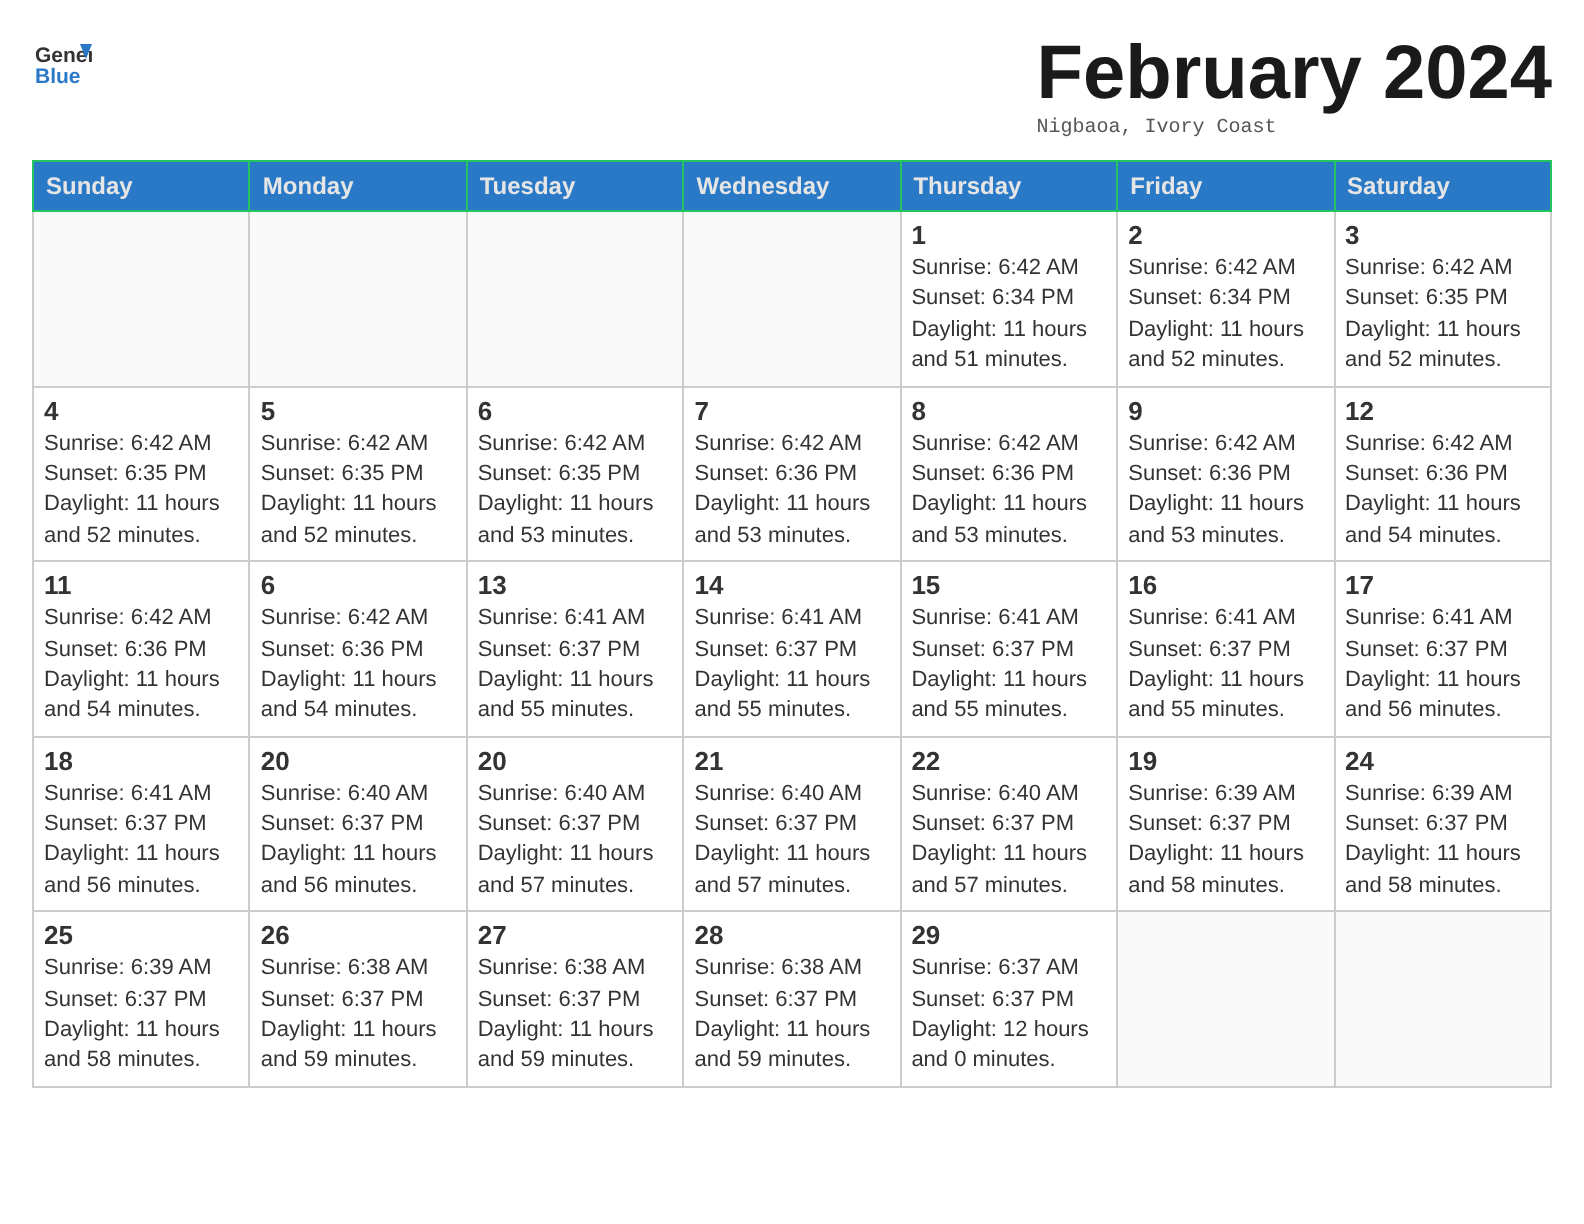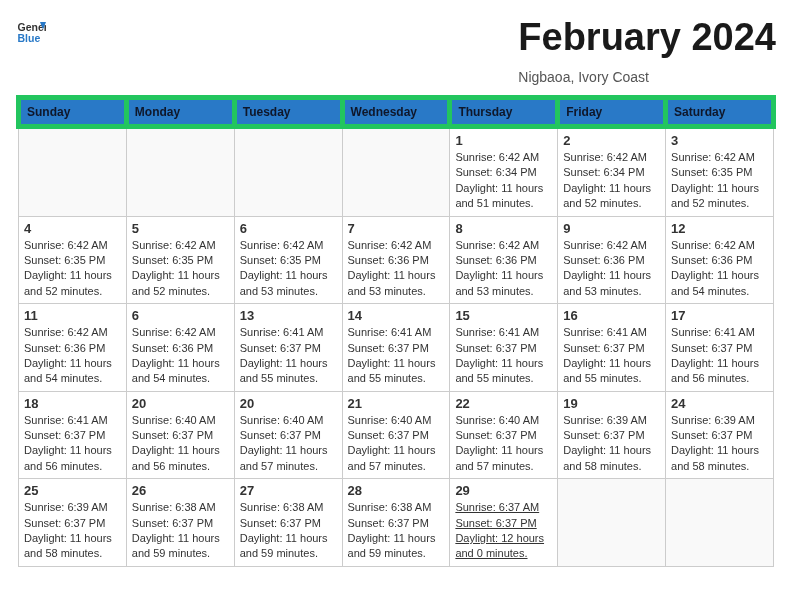--- a/index.html
+++ b/index.html
@@ -26,36 +26,37 @@
       height: 30px;
     }
     .title-area {
     }
     .calendar-title {
       font-size: 38px;
       font-weight: bold;
       color: #1a1a1a;
     }
     .calendar-subtitle {
-      font-size: 14px;
+      font-size: 10px;
       color: #555;
-      margin-top: 10px;
+      margin-top: 0;
+      font-family: Liberation Mono, monospace;
     }
     .calendar-table {
       width: 100%;
       border-collapse: collapse;
       border: 1px solid #ccc;
     }
     .calendar-table th {
       background-color: #2979c7;
-      color: #0f172a;
+      color: #e5e5e5;
       font-size: 12px;
       padding: 5px 6px;
       text-align: left;
-      border: 5px solid #22c55e;
+      border: 1px solid #22c55e;
     }
     .calendar-table td {
       border: 1px solid #ccc;
       vertical-align: top;
       padding: 4px 5px;
       font-size: 10.5px;
       color: #333;
       width: calc(100% / 7);
       height: 85px;
     }
@@ -308,21 +309,21 @@
         </td>
         <td>
           <span class="cell-date">28</span>
           <div class="cell-info" style="white-space: pre-line;">Sunrise: 6:38 AM
 Sunset: 6:37 PM
 Daylight: 11 hours
 and 59 minutes.</div>
         </td>
         <td>
           <span class="cell-date">29</span>
-          <div class="cell-info" style="white-space: pre-line; text-decoration: underline;">Sunrise: 6:37 AM
+          <div class="cell-info" style="white-space: pre-line;">Sunrise: 6:37 AM
 Sunset: 6:37 PM
 Daylight: 12 hours
 and 0 minutes.</div>
         </td>
         <td class="cell-empty"></td>
         <td class="cell-empty"></td>
       </tr>
     </tbody>
 </table>
 

